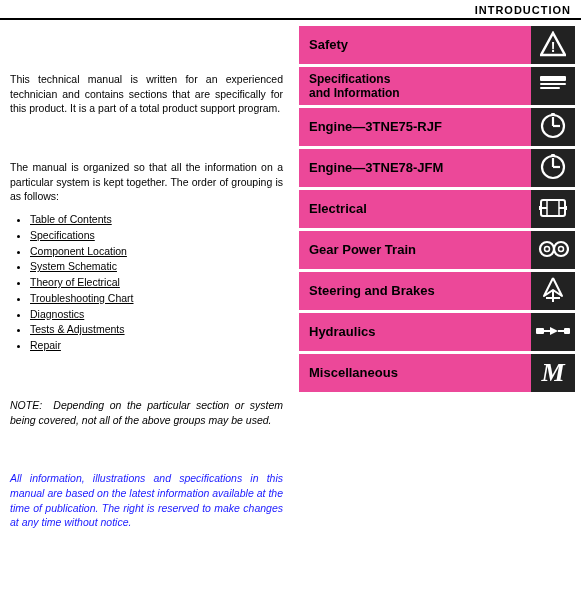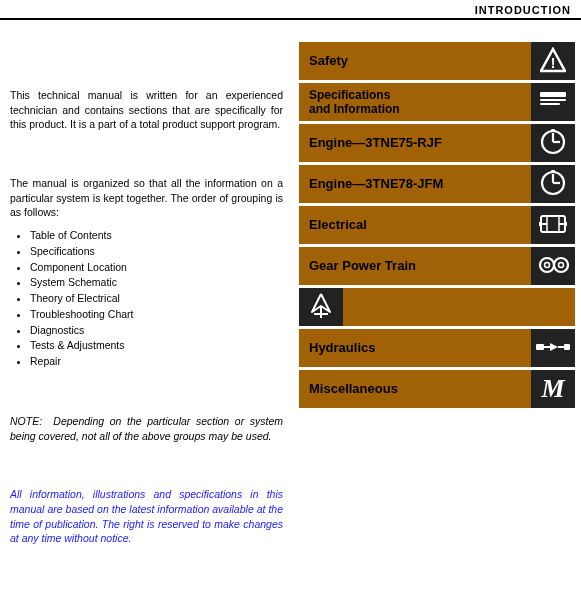--- a/index.html
+++ b/index.html
@@ -13,21 +13,21 @@
       overflow: hidden;
     }
 
     .header {
       text-align: right;
       padding: 4px 10px 2px 0;
       font-size: 11px;
       font-weight: bold;
       letter-spacing: 1px;
       border-bottom: 2px solid #000;
-      margin-bottom: 16px;
+      margin-bottom: 0;
     }
 
     .main-layout {
       display: flex;
       width: 581px;
       height: 596px;
     }
 
     
     .left-col {
@@ -45,20 +45,21 @@
     }
 
     .left-col p.blue {
       color: #1a1aff;
       font-style: italic;
     }
 
     .bullet-list {
       margin: 0 0 8px 20px;
       font-size: 10.5px;
+      text-decoration: underline;
     }
 
     .bullet-list li {
       list-style: disc;
       line-height: 1.5;
     }
 
     .note-text {
       font-style: italic;
       font-size: 10.5px;
@@ -72,21 +73,21 @@
       padding: 6px 6px 6px 4px;
       display: flex;
       flex-direction: column;
       gap: 3px;
     }
 
     .nav-item {
       display: flex;
       align-items: center;
       justify-content: space-between;
-      background: #a16207;
+      background: #ec4899;
       height: 38px;
       cursor: pointer;
       border: none;
       width: 100%;
     }
 
     .nav-item-label {
       font-size: 13px;
       font-weight: bold;
       color: #000;
@@ -229,20 +230,21 @@
             <circle cx="10" cy="10" r="7" stroke="white" stroke-width="2.2"></circle>
             <circle cx="10" cy="10" r="2.5" stroke="white" stroke-width="1.5"></circle>
             <circle cx="24" cy="10" r="7" stroke="white" stroke-width="2.2"></circle>
             <circle cx="24" cy="10" r="2.5" stroke="white" stroke-width="1.5"></circle>
           </svg>
         </span>
       </div>
     </div>
 
     <div class="nav-item">
+      <span class="nav-item-label">Steering and Brakes</span>
       <div class="nav-icon-box">
         <span class="nav-icon">
           <svg width="26" height="28" viewBox="0 0 26 28" fill="none">
             <polyline points="13,2 4,20 13,14 22,20 13,2" fill="none" stroke="white" stroke-width="2" stroke-linejoin="round"></polyline>
             <line x1="13" y1="14" x2="13" y2="26" stroke="white" stroke-width="2"></line>
             <line x1="6" y1="22" x2="20" y2="22" stroke="white" stroke-width="2"></line>
           </svg>
         </span>
       </div>
     </div>

